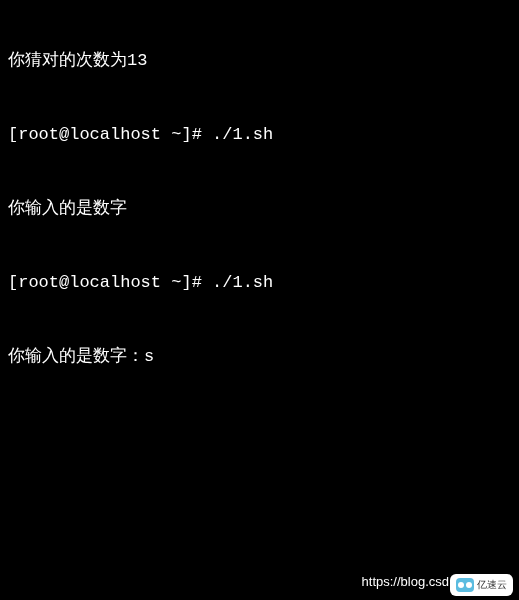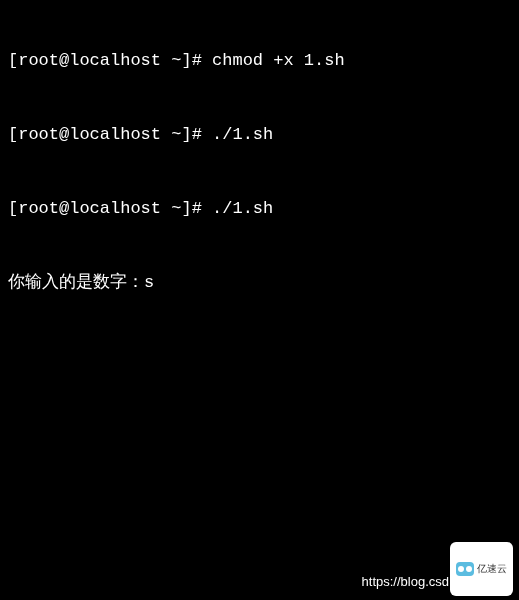--- a/index.html
+++ b/index.html
@@ -33,21 +33,21 @@
       font-size: 13px;
       font-family: sans-serif;
     }
     .logo {
       position: absolute;
       bottom: 4px;
       right: 6px;
       background: #fff;
       color: #333;
       font-size: 10px;
-      padding: 20px 6px;
+      padding: 4px 6px;
       border-radius: 6px;
       font-family: sans-serif;
       display: flex;
       align-items: center;
       gap: 3px;
       margin-left: 24px;
     }
     .logo-icon {
       width: 18px;
       height: 14px;
@@ -65,22 +65,23 @@
       content:"";
       position:absolute;
       width:6px;height:6px;background:#fff;border-radius:50%;
       right:2px;top:4px;
     }
   </style>
 </head>
 <body>
 
 <div class="terminal">
-  <span class="line">[root@localhost ~]# chmod +x 1.sh</span>
+  <span class="line">你猜对的次数为13</span>
   <span class="line">[root@localhost ~]# ./1.sh</span>
+  <span class="line">你输入的是数字</span>
   <span class="line">[root@localhost ~]# ./1.sh</span>
   <span class="line">你输入的是数字：s</span>
   
   
   
   
   
   
   
   

